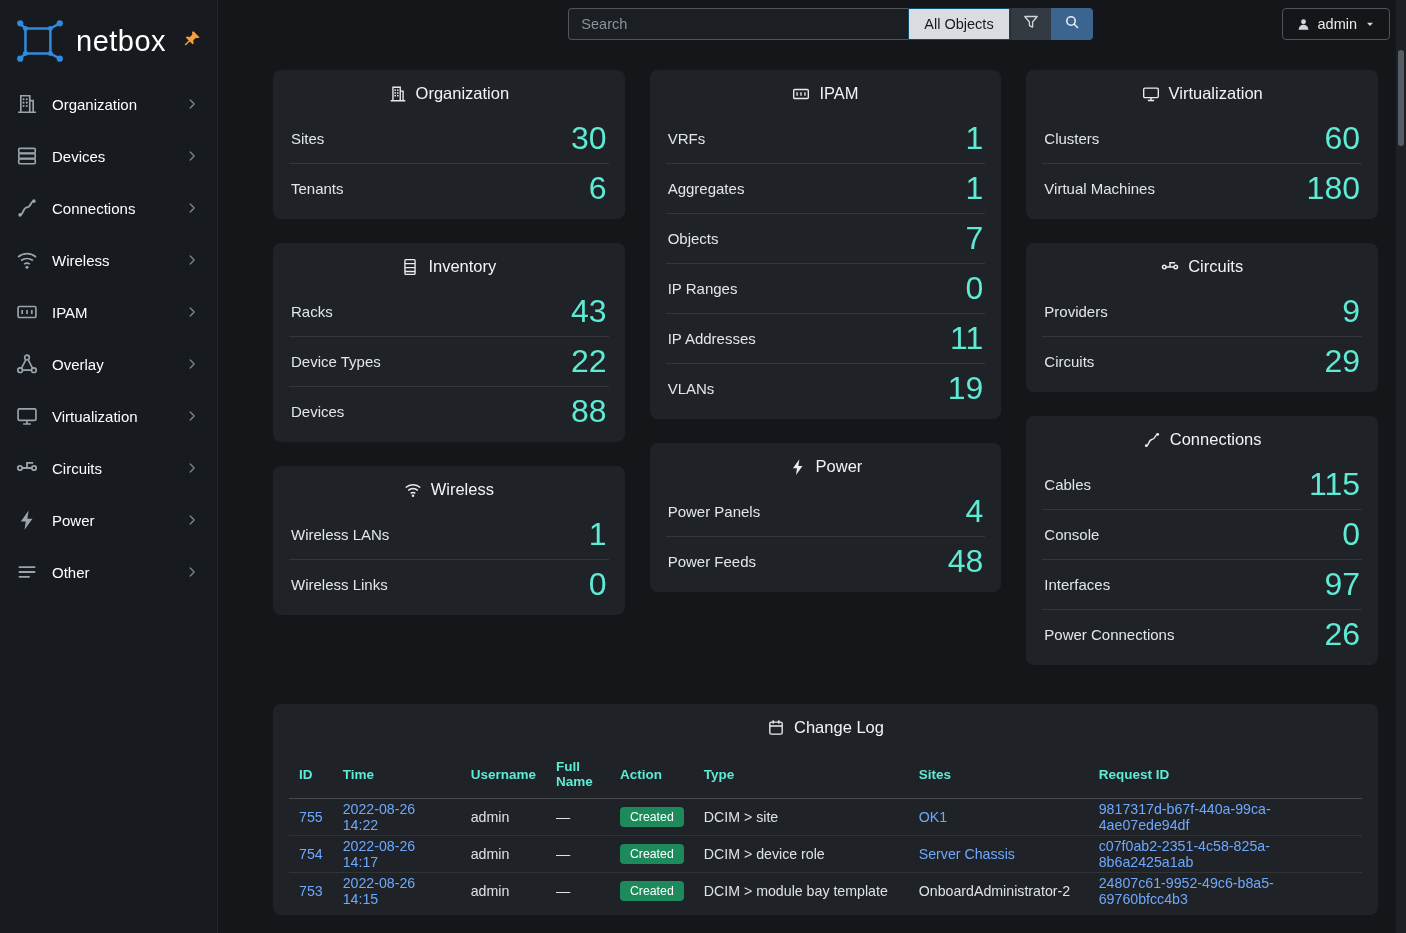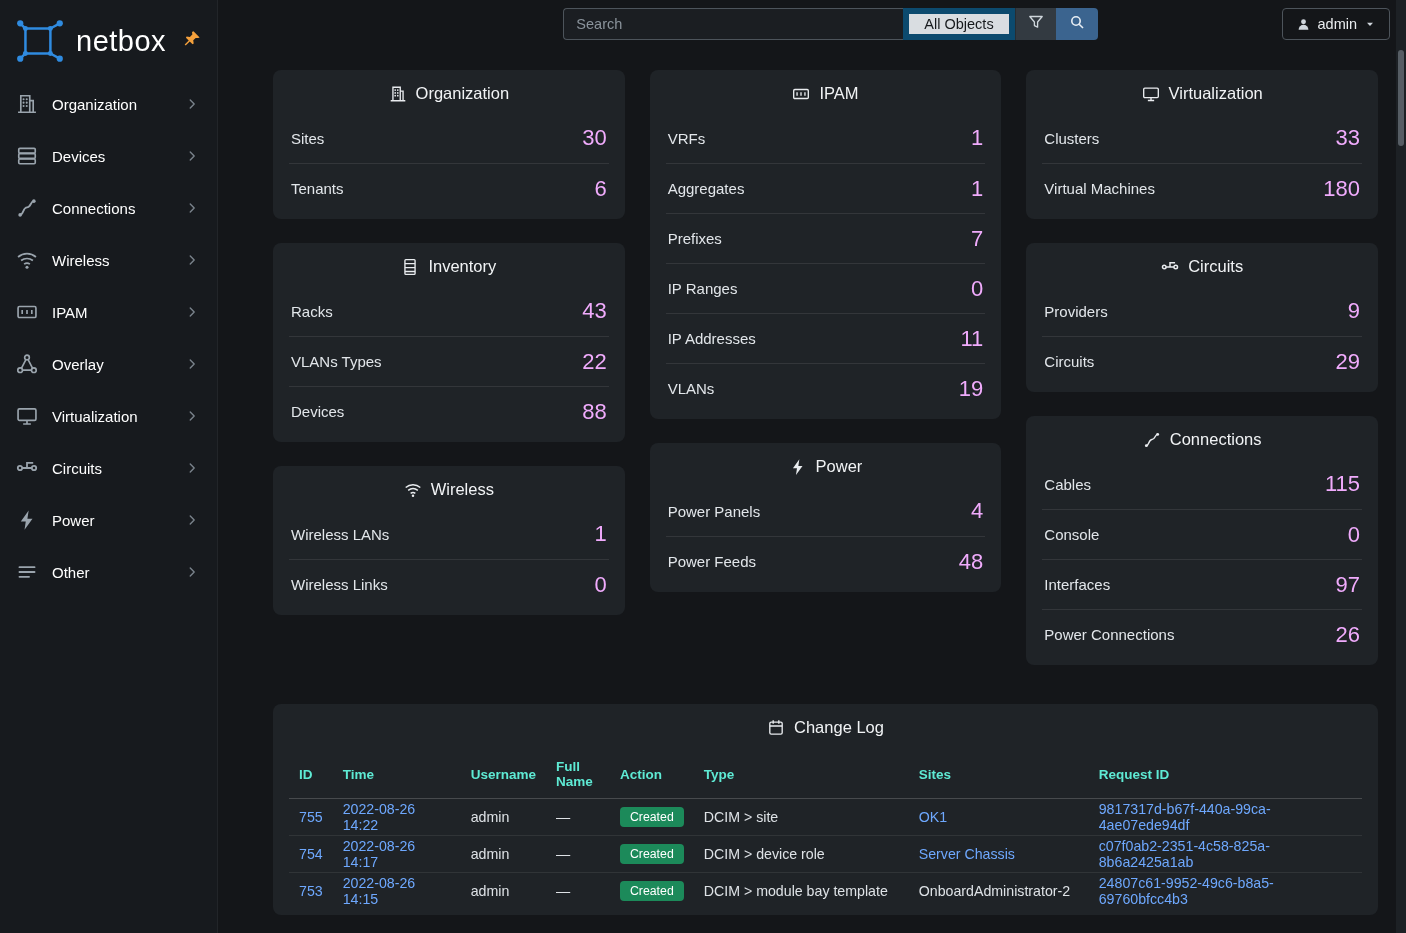--- a/index.html
+++ b/index.html
@@ -28,21 +28,21 @@
   .main { margin-left: 255px; }
   .topbar { height:47px; display:flex; align-items:center; justify-content:center; position:relative; }
   .search-group { display:flex; height:32px; }
   .search-input {
     width:340px; background:#1b1e22; border:1px solid #4d545b; border-right:none;
     border-radius:4px 0 0 4px; color:#ef4444; padding:0 12px; font-size:14.5px;
     font-family:"Liberation Sans", sans-serif; outline:none;
   }
   .search-input::placeholder { color:#8a939b; }
   .btn { border:none; cursor:pointer; font-family:"Liberation Sans", sans-serif; display:flex; align-items:center; justify-content:center; }
-  .btn-objects { background:#d9dde1; color:#16191c; font-size:14.5px; padding:0 15px; border:6px solid #0c4a6e; }
+  .btn-objects { background:#d9dde1; color:#16191c; font-size:14.5px; padding:0 15px; border:1px solid #0c4a6e; }
   .btn-filter { background:#333a41; color:#cfd6dc; width:41px; border-left:1px solid #272d33; }
   .btn-search { background:#3b648f; color:#e8eef4; width:42px; border-radius:0 4px 4px 0; }
   .btn-filter svg, .btn-search svg { width:16px; height:16px; }
   .btn-admin {
     position:absolute; right:16px; top:8px; height:32px;
     display:flex; align-items:center; gap:7px; padding:0 13px;
     background:transparent; border:1px solid #4d545b; border-radius:4px;
     color:#e9ecef; font-size:14.5px; cursor:pointer;
   }
   .btn-admin .user-icon { width:15px; height:15px; color:#cfd6dc; }
@@ -55,21 +55,21 @@
   .card { background:#1f2327; border-radius:8px; padding:0 16px 6px 16px; }
   .card-header {
     display:flex; justify-content:center; align-items:center; gap:9px;
     padding:14px 0 10px 0; font-size:16.5px; color:#f1f3f5; font-weight:400;
   }
   .card-header .card-icon { width:18px; height:18px; color:#e9ecef; }
   .card-header .card-icon svg { width:100%; height:100%; display:block; }
   .card-row { display:flex; justify-content:space-between; align-items:center; min-height:50px; padding:6px 2px; }
   .card-row + .card-row { border-top:1px solid rgba(255,255,255,0.09); }
   .row-label { font-size:15px; color:#e2e6ea; cursor:pointer; }
-  .row-value { font-size:22px; color:#f0abfc; font-weight:400; cursor:pointer; }
+  .row-value { font-size:32px; color:#5eead4; font-weight:400; cursor:pointer; }
 
   
   .changelog-wrap { margin:39px 28px 0 18px; }
   .cl-table { width:100%; border-collapse:collapse; margin-top:4px; }
   .cl-table th {
     text-align:left; font-size:13.5px; font-weight:700; color:#5eead4;
     padding:8px 10px 9px 10px; border-bottom:1px solid rgba(255,255,255,0.18);
   }
   .cl-table td { font-size:14.2px; padding:2px 10px; border-top:1px solid rgba(255,255,255,0.08); color:#dee2e6; }
   .cl-table tr:first-child td { border-top:none; }
@@ -330,21 +330,21 @@
                 <path d="M3.5 5h9M3.5 8.5h9M3.5 12h9"></path>
               </svg>
             </span>
           <span>Inventory</span>
         </div>
         <div class="card-row">
           <span class="row-label">Racks</span>
           <span class="row-value">43</span>
         </div>
         <div class="card-row">
-          <span class="row-label">VLANs Types</span>
+          <span class="row-label">Device Types</span>
           <span class="row-value">22</span>
         </div>
         <div class="card-row">
           <span class="row-label">Devices</span>
           <span class="row-value">88</span>
         </div>
       </section>
 
       <section class="card">
         <div class="card-header">
@@ -380,21 +380,21 @@
         </div>
         <div class="card-row">
           <span class="row-label">VRFs</span>
           <span class="row-value">1</span>
         </div>
         <div class="card-row">
           <span class="row-label">Aggregates</span>
           <span class="row-value">1</span>
         </div>
         <div class="card-row">
-          <span class="row-label">Prefixes</span>
+          <span class="row-label">Objects</span>
           <span class="row-value">7</span>
         </div>
         <div class="card-row">
           <span class="row-label">IP Ranges</span>
           <span class="row-value">0</span>
         </div>
         <div class="card-row">
           <span class="row-label">IP Addresses</span>
           <span class="row-value">11</span>
         </div>
@@ -430,21 +430,21 @@
           <span class="card-icon">
               <svg viewBox="0 0 16 16" fill="none" stroke="currentColor" stroke-width="1.2">
                 <rect x="1.5" y="2.8" width="13" height="8.4" rx="1"></rect>
                 <path d="M8 11.2v2.3M5.2 13.8h5.6"></path>
               </svg>
             </span>
           <span>Virtualization</span>
         </div>
         <div class="card-row">
           <span class="row-label">Clusters</span>
-          <span class="row-value">33</span>
+          <span class="row-value">60</span>
         </div>
         <div class="card-row">
           <span class="row-label">Virtual Machines</span>
           <span class="row-value">180</span>
         </div>
       </section>
 
       <section class="card">
         <div class="card-header">
           <span class="card-icon">

